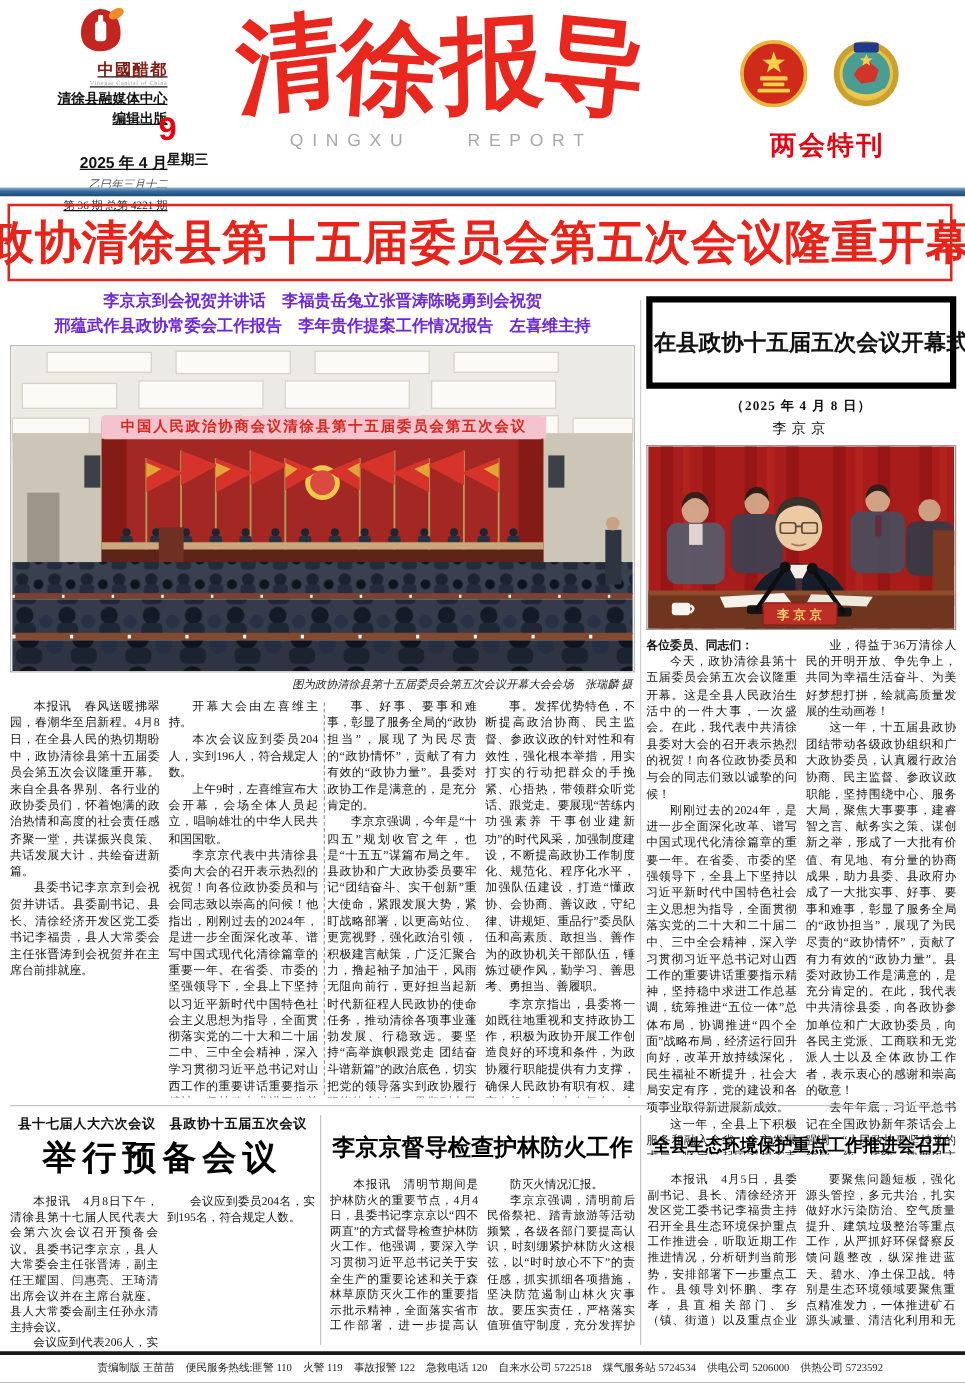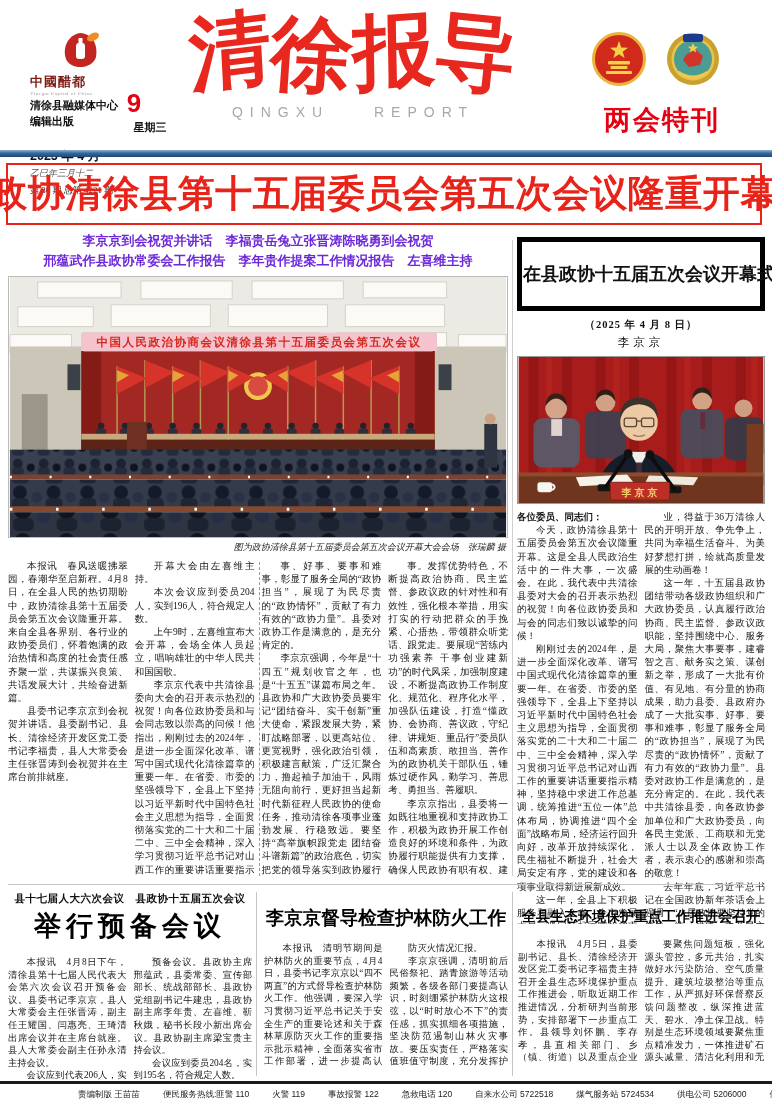--- a/index.html
+++ b/index.html
@@ -2,21 +2,21 @@
 <html><head>
 <meta charset="utf-8">
 <style>
   html,body { margin:0; padding:0; background:#888; }
   .page {
     position:relative; width:772px; height:1106px; margin:0 auto;
     background:#ffffff; overflow:hidden;
     font-family:"Liberation Serif","DejaVu Serif",serif; color:#111;
   }
   
-  .hdr-left { position:absolute; left:30px; top:28px; width:104px; text-align:left; }
+  .hdr-left { position:absolute; left:30px; top:2px; width:104px; text-align:right;text-decoration:underline; }
   .vlogo { display:block; margin:0 auto; }
   .logo-title { font-size:13px; font-weight:900; color:#7d1d14; letter-spacing:1px; margin-top:1px; }
   .logo-sub { font-size:5px; color:#9a9a9a; letter-spacing:.5px; }
   .pub { font-size:11px; font-weight:bold; color:#111; line-height:13px; margin-top:3px; font-family:"Liberation Sans",sans-serif;}
   .pdate { font-size:12.5px; font-weight:bold; margin-top:20px; font-family:"Liberation Sans",sans-serif;}
   .lunar { font-size:9px; color:#555; font-style:italic; margin-top:2px; }
   .issue { font-size:9px; color:#222; margin-top:4px; }
   .pagenum { position:absolute; left:112px; top:88px; width:44px; text-align:center;
     font-size:26px; font-weight:900; color:#e60012; font-family:"Liberation Sans",sans-serif; }
   .weekday { position:absolute; left:128px; top:120px; width:44px; text-align:center;
@@ -30,21 +30,21 @@
   .mc0 { transform:rotate(-7deg) skewX(-4deg); }
   .mc1 { transform:rotate(4deg) translateY(4px); }
   .mc2 { transform:rotate(-4deg) skewX(-3deg); }
   .mc3 { transform:rotate(6deg) translateY(2px); }
   .mast-en { font-family:"Liberation Sans",sans-serif; font-size:14px; color:#a8a8a8;
     letter-spacing:7px; word-spacing:34px; margin-top:2px; }
   .emblem { position:absolute; top:32px; }
   .emblem.nat { left:592px; }
   .emblem.cppcc { left:666px; }
   .special { position:absolute; left:596px; top:102px; width:132px; text-align:center;
-    font-size:27px; font-weight:900; color:#e60012; letter-spacing:2px;
+    font-size:21px; font-weight:900; color:#e60012; letter-spacing:2px;
     font-family:Liberation Serif, serif; }
   .bluebar { position:absolute; left:0; top:150px; width:772px; height:7px;
     background:linear-gradient(#8fb0cf 0%, #36699e 45%, #1d4872 100%); }
   
   .headline-box { position:absolute; left:6px; top:163px; width:752px; height:58px;
     border:2px solid #e8231a; display:flex; align-items:center; justify-content:center; }
   .headline { font-size:37px; font-weight:900; color:#e8231a; white-space:nowrap;
     letter-spacing:.5px; font-family:"Liberation Sans",sans-serif; }
   .subheads { position:absolute; left:6px; top:231px; width:504px; text-align:center; }
   .subheads div { font-size:13px; font-weight:bold; line-height:20px; color:#6d28d9; }
@@ -90,22 +90,22 @@
     font-family:"Liberation Sans",sans-serif; }
   .art-title { text-align:center; font-weight:900; font-family:"Liberation Sans",sans-serif;
     color:#000; white-space:nowrap; }
   .a1 .art-title { font-size:27px; letter-spacing:5px; margin-top:2px; }
   .a2 .art-title { font-size:18.5px; margin-top:13px; }
   .a3 .art-title { font-size:14px; margin-top:16px; }
   .art-cols { margin-top:12px; display:flex; gap:7px; height:124px; overflow:hidden; }
   .art-cols .col { font-size:9.3px; line-height:12.6px; }
   
   .footer-rule { position:absolute; left:0; top:1081px; width:772px; height:3px; background:#1a1a1a; }
-  .footer { position:absolute; left:78px; top:1089px; width:690px; display:flex; gap:23px;
-    font-size:8.5px; color:#222; font-family:Liberation Sans, sans-serif; white-space:nowrap; }
+  .footer { position:absolute; left:78px; top:1089px; width:690px; display:flex; gap:9px;
+    font-size:8.5px; color:#222; font-family:Liberation Serif, serif; white-space:nowrap; }
 </style>
 </head>
 <body>
 
 <div class="page">
 
   <div class="hdr-left">
     <svg class="vlogo" width="44" height="44" viewBox="0 0 44 44">
       <path d="M20,5 C33,6 38,17 36,29 C33,41 11,43 6,31 C2,20 8,7 20,5 Z" fill="#c32520"></path>
       <ellipse cx="33" cy="9" rx="6.5" ry="3.8" transform="rotate(-28 33 9)" fill="#ef8c25"></ellipse>
@@ -396,21 +396,20 @@
 
   <div class="art a1">
     <div class="kicker">县十七届人大六次会议　县政协十五届五次会议</div>
     <div class="art-title">举行预备会议</div>
     <div class="art-cols">
       <div class="col">
           <p>本报讯　4月8日下午，清徐县第十七届人民代表大会第六次会议召开预备会议。县委书记李京京，县人大常委会主任张晋涛，副主任王耀国、闫惠亮、王琦清出席会议并在主席台就座。县人大常委会副主任孙永清主持会议。</p>
           <p>会议应到代表206人，实到190人，符合法定人数。</p>
         </div>
       <div class="col">
-          <p>预备会议。县政协主席邢蕴武，县委常委、宣传部部长、统战部部长、县政协党组副书记牛建忠，县政协副主席李年贵、左喜维、靳秋娥，秘书长段小新出席会议。县政协副主席梁宝贵主持会议。</p>
           <p>会议应到委员204名，实到195名，符合规定人数。</p>
         </div>
     </div>
   </div>
 
   <div class="art a2">
     <div class="art-title">李京京督导检查护林防火工作</div>
     <div class="art-cols">
       <div class="col">
           <p>本报讯　清明节期间是护林防火的重要节点，4月4日，县委书记李京京以“四不两直”的方式督导检查护林防火工作。他强调，要深入学习贯彻习近平总书记关于安全生产的重要论述和关于森林草原防灭火工作的重要指示批示精神，全面落实省市工作部署，进一步提高认识，压实责任，强化举措，切实消除火灾隐患，全力守护全县群众生命财产安全和生态资源安全。副县长刘世勇参加。</p>

